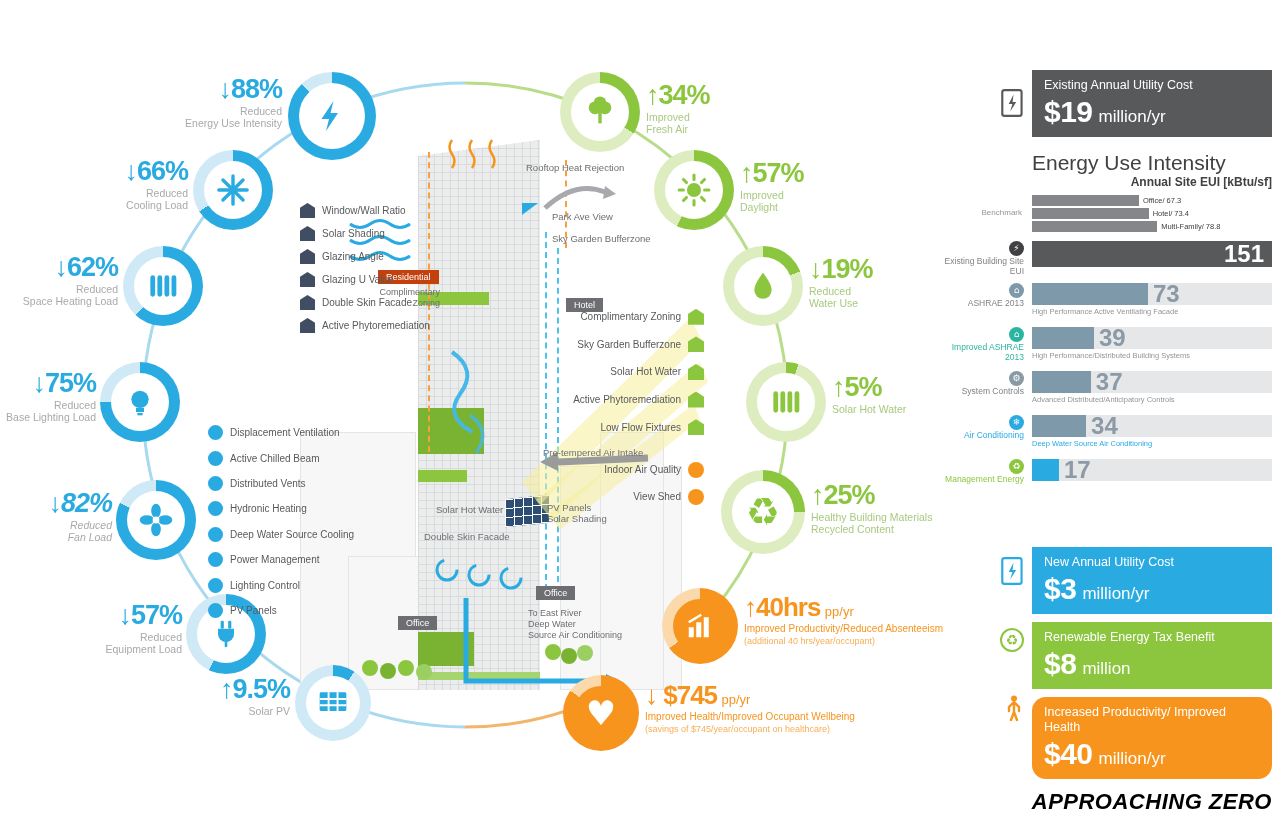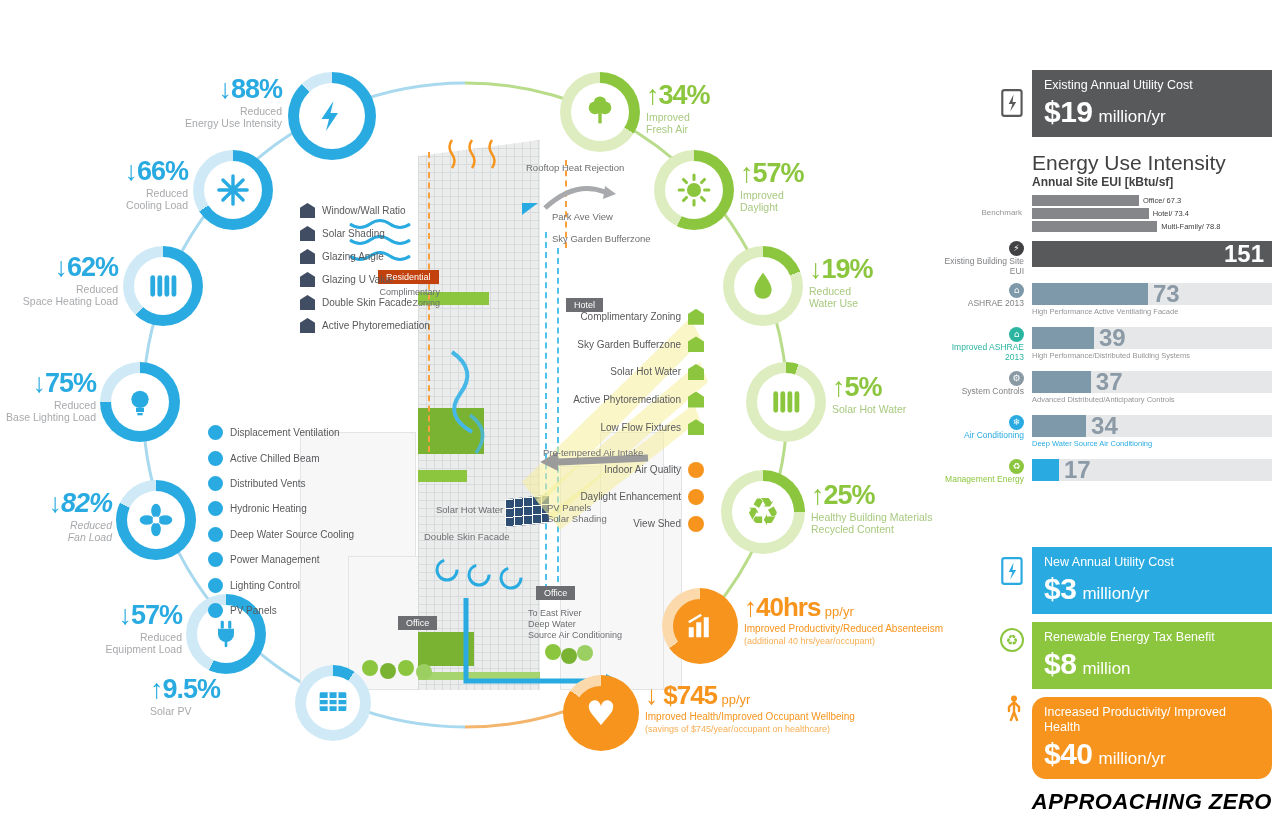--- a/index.html
+++ b/index.html
@@ -106,21 +106,21 @@
   .c-blue{color:#29abe2;}
   .c-green{color:#8cc63f;}
   .blab{font-size:10.5px;color:#a7a9ac;line-height:1.18;margin-top:2px;white-space:pre-line;}
   .blab.g{color:#a8c97f;}
   .txt-b1{left:120px;top:76px;width:162px;text-align:right;}
   .txt-b2{left:40px;top:158px;width:148px;text-align:right;}
   .txt-b3{left:0;top:254px;width:118px;text-align:right;}
   .txt-b4{left:0;top:370px;width:96px;text-align:right;}
   .txt-b5{left:0;top:490px;width:112px;text-align:right;font-style:italic;}
   .txt-b6{left:52px;top:602px;width:130px;text-align:right;}
-  .txt-b7{left:150px;top:676px;width:140px;text-align:left;}
+  .txt-b7{left:150px;top:676px;width:140px;text-align:right;}
   .txt-g1{left:646px;top:82px;width:120px;}
   .txt-g2{left:740px;top:160px;width:120px;}
   .txt-g3{left:809px;top:256px;width:120px;}
   .txt-g4{left:832px;top:374px;width:120px;}
   .txt-g5{left:811px;top:482px;width:150px;}
   .txt-o1{left:744px;top:594px;width:222px;}
   .txt-o2{left:645px;top:682px;width:218px;}
   .ival{color:#f7941d;font-weight:bold;font-size:26px;letter-spacing:-1px;line-height:1;}
   .iunit{color:#f7941d;font-weight:normal;font-size:13px;letter-spacing:0;}
   .ilab{color:#f7941d;font-size:10px;margin-top:3px;line-height:1.25;}
@@ -132,21 +132,21 @@
   .pbox.dark{background:#58595b;}
   .pbox.blue{background:#29abe2;margin-top:66px;}
   .pbox.green{background:#8cc63f;margin-top:8px;}
   .pbox.orange{background:#f7941d;margin-top:8px;border-radius:14px;}
   .ptitle{font-size:12.5px;line-height:15px;}
   .pline{margin-top:2px;}
   .pbig{font-size:30px;font-weight:bold;letter-spacing:-0.5px;}
   .punit{font-size:17px;font-weight:300;margin-left:6px;}
   .eui{margin-top:14px;position:relative;}
   .eui-title{font-size:21px;color:#414042;line-height:24px;}
-  .eui-sub{font-size:12px;font-weight:bold;color:#414042;line-height:14px;}
+  .eui-sub{font-size:12px;font-weight:bold;color:#414042;line-height:14px;text-align:right;}
   .bench{margin-top:5px;position:relative;}
   .bench-label{position:absolute;right:calc(100% + 10px);top:14px;font-size:8px;color:#939598;}
   .bench-row{display:flex;align-items:center;height:13px;}
   .bench-bar{height:11px;background:#848689;}
   .bench-text{font-size:7.5px;color:#414042;margin-left:4px;white-space:nowrap;}
   .erow{position:relative;margin-top:8px;margin-bottom:10px;}
   .erow.first{margin-bottom:16px;}
   .etrack{position:relative;display:flex;align-items:center;background:#e6e7e8;height:22px;overflow:visible;}
   .etrack.t1{background:#58595b;height:26px;}
   .efill{height:100%;background:#7e99aa;flex:0 0 auto;}
@@ -335,24 +335,20 @@
         <span class="g-icon"></span>
       </div>
   </div>
 
   <div class="feat olist">
     <div class="li">
         <span>Indoor Air Quality</span>
         <span class="o-icon"></span>
       </div>
     <div class="li">
-        <span>Daylight Enhancement</span>
-        <span class="o-icon"></span>
-      </div>
-    <div class="li">
         <span>View Shed</span>
         <span class="o-icon"></span>
       </div>
   </div>
 
   <div class="badge bdg-b1">
     <div class="ring" style="background: conic-gradient(rgb(41, 171, 226) 88%, rgb(207, 234, 246) 0deg);"></div>
     <div class="hole">
       <svg viewBox="0 0 24 24" width="36" height="36">
           <path d="M13 2 5 14h5l-2 8 8-12h-5z" fill="#29abe2"></path>

